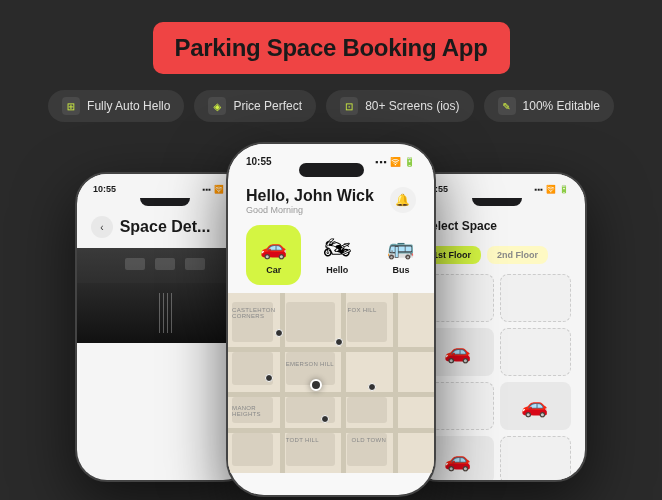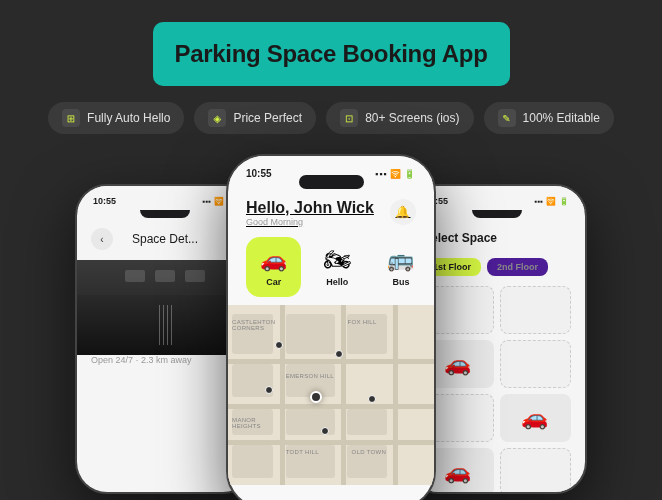--- a/index.html
+++ b/index.html
@@ -12,23 +12,23 @@
       position: relative;
     }
 
     
     .header {
       text-align: center;
       padding: 22px 0 16px;
     }
     .title-badge {
       display: inline-block;
-      background-color: #14b8a6;
+      background-color: #ef4444;
       border-radius: 10px;
-      padding: 18px 22px;
+      padding: 12px 22px;
     }
     .title-badge h1 {
       font-size: 24px;
       font-weight: 800;
       color: #1a1a1a;
       letter-spacing: -0.3px;
     }
 
     
     .features-row {
@@ -123,22 +123,22 @@
       height: 22px;
       background: #e8e8e8;
       border-radius: 50%;
       display: flex;
       align-items: center;
       justify-content: center;
       font-size: 10px;
       color: #333;
     }
     .phone-left .screen-title {
-      font-size: 12px;
-      font-weight: 400;
+      font-size: 16px;
+      font-weight: 700;
       color: #1a1a1a;
     }
     .phone-left .parking-image {
       width: 100%;
       height: 95px;
       background: linear-gradient(135deg, #555 0%, #222 100%);
       position: relative;
       overflow: hidden;
       margin-top: 4px;
     }
@@ -211,21 +211,20 @@
       height: 14px;
       background: #1c1c1e;
       border-radius: 12px;
       margin: -8px auto 0;
     }
     .phone-center .greeting-section {
       padding: 10px 18px 6px;
       display: flex;
       justify-content: space-between;
       align-items: flex-start;
-      text-decoration: underline;
     }
     .greeting-text h2 {
       font-size: 16px;
       font-weight: 700;
       color: #1a1a1a;
     }
     .greeting-text p {
       font-size: 9px;
       color: #999;
     }
@@ -342,21 +341,21 @@
       padding: 4px 10px;
       border-radius: 8px;
       font-size: 9px;
       font-weight: 600;
     }
     .floor-tab.active {
       background: #d4f542;
       color: #1a1a1a;
     }
     .floor-tab.inactive {
-      background: #4c1d95;
+      background: #fef9c3;
       color: #888;
     }
     .parking-grid {
       padding: 4px 14px;
       display: grid;
       grid-template-columns: repeat(2, 1fr);
       gap: 6px;
     }
     .parking-spot {
       height: 48px;
@@ -430,21 +429,20 @@
           <div style="width:1px;height:40px;background:rgba(255,255,255,0.3);"></div>
           <div style="width:1px;height:40px;background:rgba(255,255,255,0.3);"></div>
           <div style="width:1px;height:40px;background:rgba(255,255,255,0.3);"></div>
         </div>
         <div style="position:absolute;top:10px;left:0;right:0;display:flex;justify-content:center;gap:10px;">
           <div style="width:20px;height:12px;background:rgba(255,255,255,0.15);border-radius:2px;"></div>
           <div style="width:20px;height:12px;background:rgba(255,255,255,0.15);border-radius:2px;"></div>
           <div style="width:20px;height:12px;background:rgba(255,255,255,0.15);border-radius:2px;"></div>
         </div>
       </div>
-      <div class="parking-sub">Open 24/7 · 2.3 km away</div>
     </div>
   </div>
 
   <div class="phone phone-center">
     <div class="phone-screen">
       <div class="status-bar">
         <span>10:55</span>
         <div style="display:flex;gap:3px;align-items:center;">
           <span style="font-size:9px;letter-spacing:1px;">▪▪▪</span>
           <span style="font-size:9px;">🛜</span>

